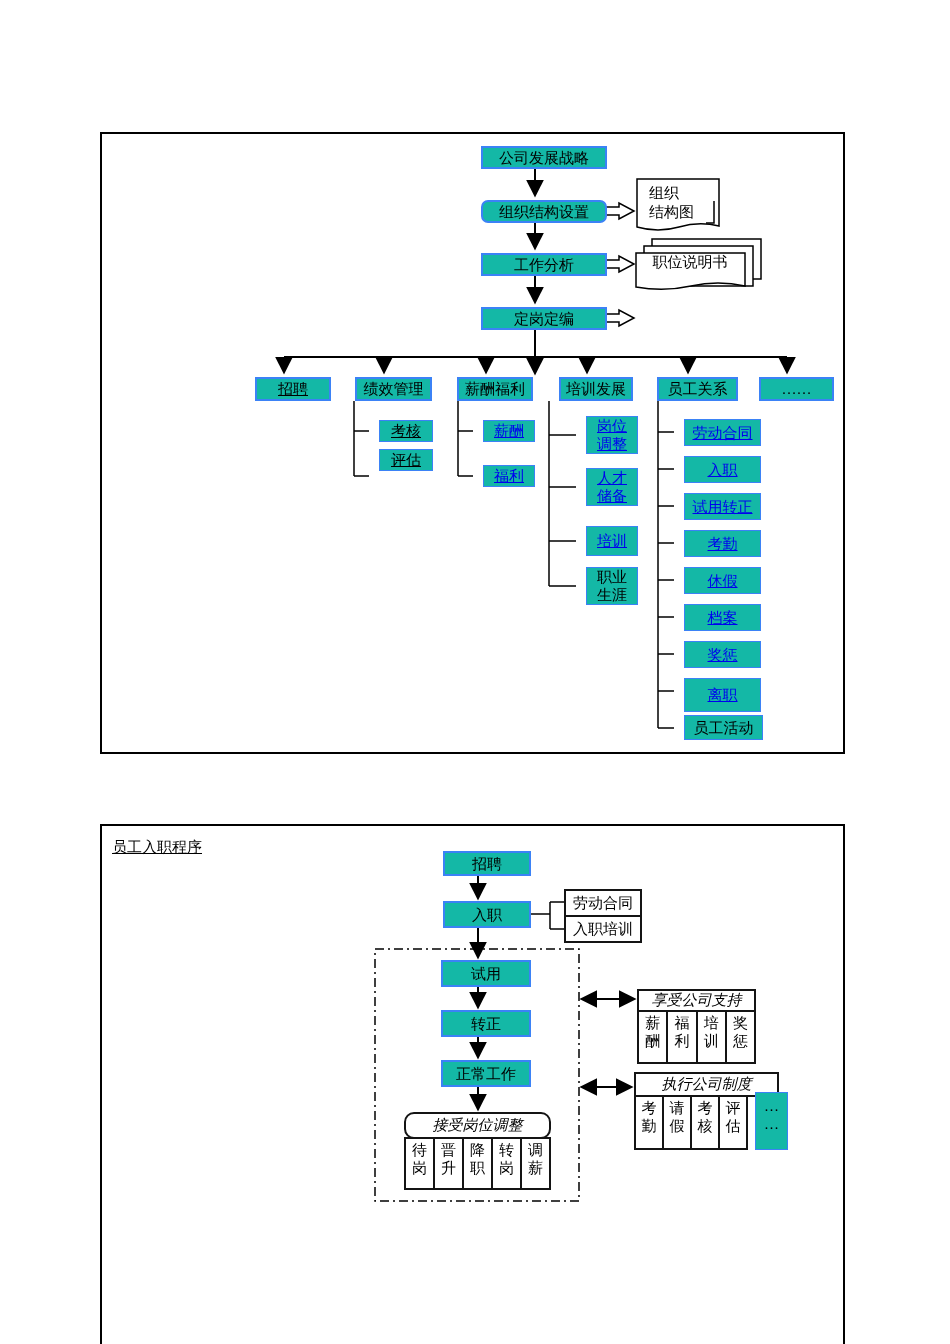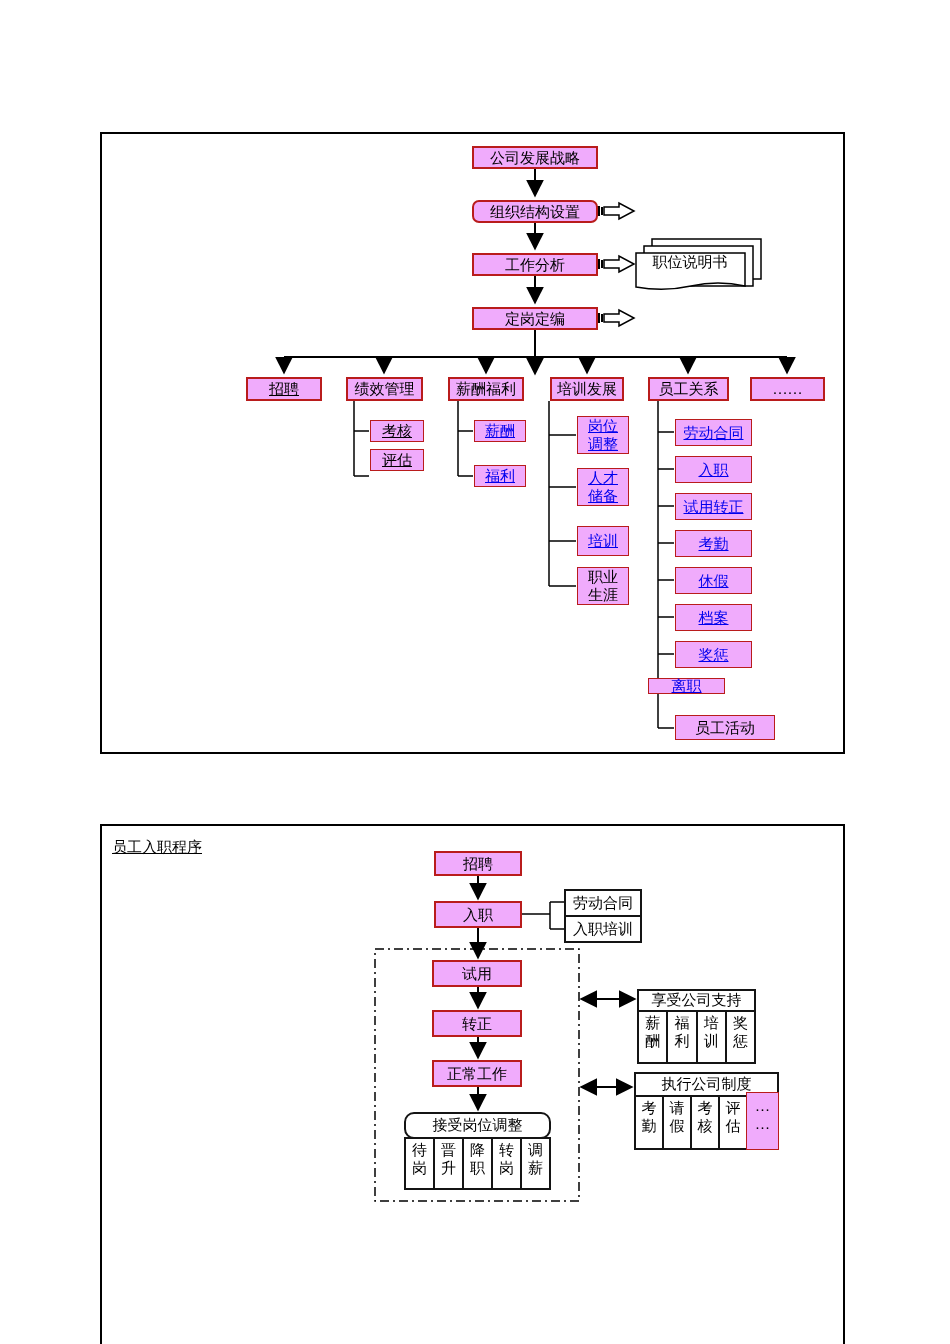--- a/index.html
+++ b/index.html
@@ -1,32 +1,32 @@
 <!DOCTYPE html>
 <html><head>
 <meta charset="utf-8">
 <style>
   html,body{margin:0;padding:0;background:#fff;}
   #page{position:relative;width:950px;height:1344px;background:#fff;
         font-family:"Liberation Serif",serif;color:#000;}
   .panel{position:absolute;border:2px solid #000;background:#fff;box-sizing:border-box;}
   .layer{position:absolute;left:0;top:0;pointer-events:none;}
-  .fbox{position:absolute;border:2px solid #b91c1c;background:#f0abfc;box-sizing:border-box;
+  .fbox{position:absolute;border:2px solid #3b82f6;background:#14b8a6;box-sizing:border-box;
         display:flex;align-items:center;justify-content:center;font-size:15px;
-        text-align:center;white-space:pre-line;line-height:1.2;}
+        text-align:center;white-space:pre-line;line-height:1.2;margin-left:9px;}
   .thin{border-width:1.5px;}
   .doc{position:absolute;}
   .doc .doctext{position:absolute;font-size:15px;line-height:1.25;white-space:pre-line;}
   .link{color:#0000EE;text-decoration:underline;}
   .ulk{text-decoration:underline;}
   .title1{position:absolute;font-size:16px;font-weight:bold;border-bottom:3px double #000;
           padding-bottom:1px;}
   .title2{position:absolute;font-size:15px;text-decoration:underline;}
   .tblhead{position:absolute;border:2px solid #141414;background:#fff;box-sizing:border-box;
-           display:flex;align-items:center;justify-content:center;font-size:15px;}
+           display:flex;align-items:center;justify-content:center;font-size:15px;font-style:italic;}
   .tblrow{position:absolute;border:2px solid #141414;background:#fff;box-sizing:border-box;
           display:flex;}
   .tblcell{flex:1;border-right:2px solid #141414;box-sizing:border-box;
            display:flex;justify-content:center;align-items:flex-start;padding-top:2px;
            font-size:15px;line-height:1.2;white-space:pre-line;text-align:center;}
   .tblcell:last-child{border-right:none;}
 </style>
 </head>
 <body>
 
@@ -95,20 +95,28 @@
       <line x1="556" y1="557" x2="572" y2="557" stroke="#000" stroke-width="1.5"></line>
       <line x1="556" y1="594" x2="572" y2="594" stroke="#000" stroke-width="1.5"></line>
     </svg>
 
 
     <div class="fbox" style="left:370px;top:12px;width:126px;height:23px;">公司发展战略</div>
     <div class="fbox" style="left:370px;top:66px;width:126px;height:23px;border-radius:7px;">组织结构设置</div>
     <div class="fbox" style="left:370px;top:119px;width:126px;height:23px;">工作分析</div>
     <div class="fbox" style="left:370px;top:173px;width:126px;height:23px;">定岗定编</div>
 
+    <div class="doc" style="left:534px;top:44px;width:86px;height:60px;">
+      <svg width="86" height="60" viewBox="0 0 86 60">
+        <path d="M1,1 L83,1 L83,48 Q63,43 43,49 Q22,55 1,49 Z" fill="#fff" stroke="#000" stroke-width="1.5"></path>
+        <polyline points="70,45 78,45 78,23" fill="none" stroke="#000" stroke-width="1.5"></polyline>
+      </svg>
+      <div class="doctext" style="left:13px;top:6px;">组织
+结构图</div>
+    </div>
 
     <div class="doc" style="left:533px;top:104px;width:128px;height:62px;">
       <svg width="128" height="62" viewBox="0 0 128 62">
         <rect x="17" y="1" width="109" height="40" fill="#fff" stroke="#000" stroke-width="1.5"></rect>
         <rect x="9" y="8" width="109" height="40" fill="#fff" stroke="#000" stroke-width="1.5"></rect>
         <path d="M1,15 L110,15 L110,48 Q83,42 56,48 Q29,54 1,49 Z" fill="#fff" stroke="#000" stroke-width="1.5"></path>
       </svg>
       <div class="doctext" style="left:0;top:15px;width:110px;text-align:center;">职位说明书</div>
     </div>
 
@@ -149,23 +157,23 @@
     <div class="fbox thin" style="left:573px;top:359px;width:77px;height:27px;">
       <span class="link">试用转正</span></div>
     <div class="fbox thin" style="left:573px;top:396px;width:77px;height:27px;">
       <span class="link">考勤</span></div>
     <div class="fbox thin" style="left:573px;top:433px;width:77px;height:27px;">
       <span class="link">休假</span></div>
     <div class="fbox thin" style="left:573px;top:470px;width:77px;height:27px;">
       <span class="link">档案</span></div>
     <div class="fbox thin" style="left:573px;top:507px;width:77px;height:27px;">
       <span class="link">奖惩</span></div>
-    <div class="fbox thin" style="left:546px;top:544px;width:77px;height:16px;">
+    <div class="fbox thin" style="left:573px;top:544px;width:77px;height:34px;">
       <span class="link">离职</span></div>
-    <div class="fbox thin" style="left:573px;top:581px;width:100px;height:25px;text-align:right;">员工活动</div>
+    <div class="fbox thin" style="left:573px;top:581px;width:79px;height:25px;text-align:right;">员工活动</div>
   </div>
 
   <div class="panel" style="left:100px;top:824px;width:745px;height:543px;">
 
     <svg class="layer" width="741" height="447" viewBox="0 0 741 447">
       <defs>
         <marker id="ah2" viewBox="0 0 10 10" refX="8" refY="5" markerWidth="9" markerHeight="9" orient="auto-start-reverse">
             <path d="M0,0 L10,5 L0,10 Z" fill="#000"></path>
           </marker>
       </defs>

